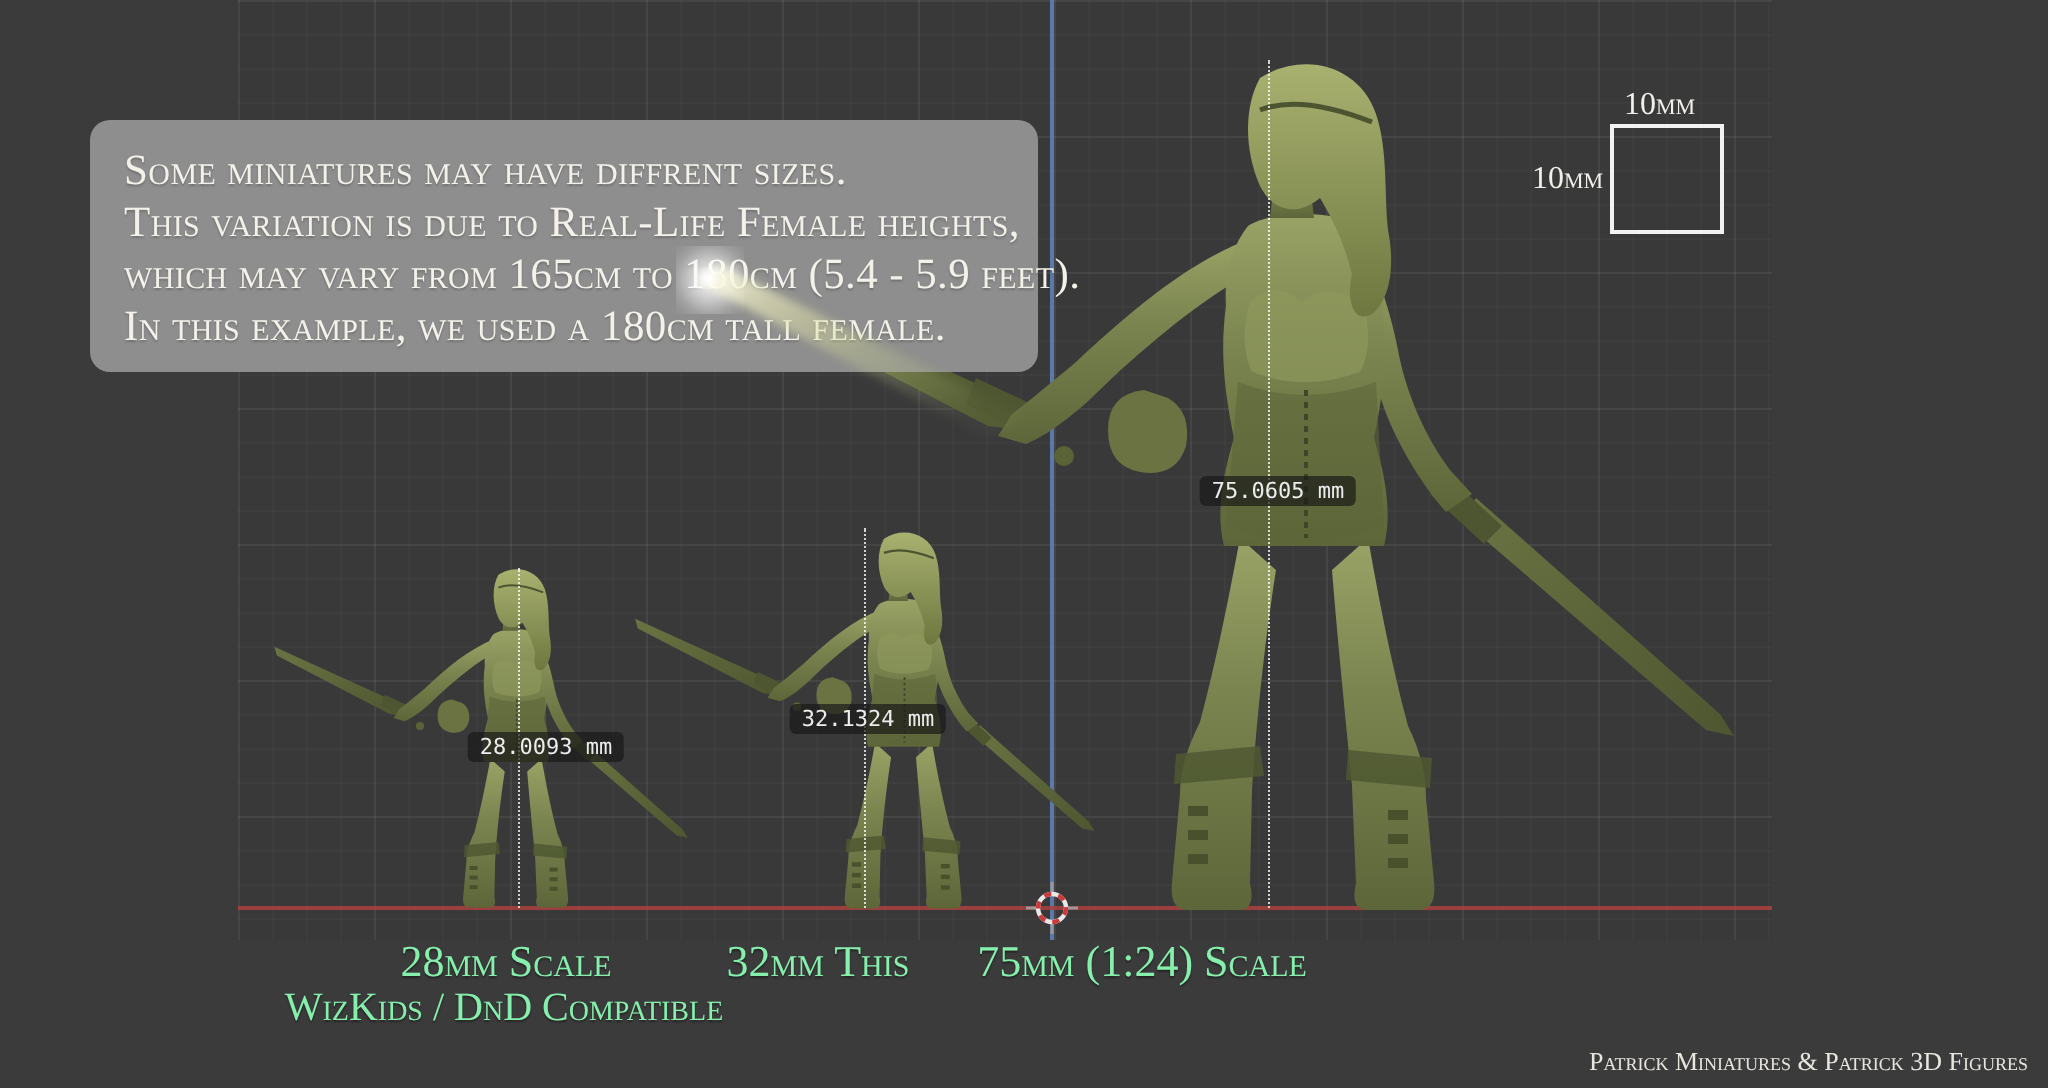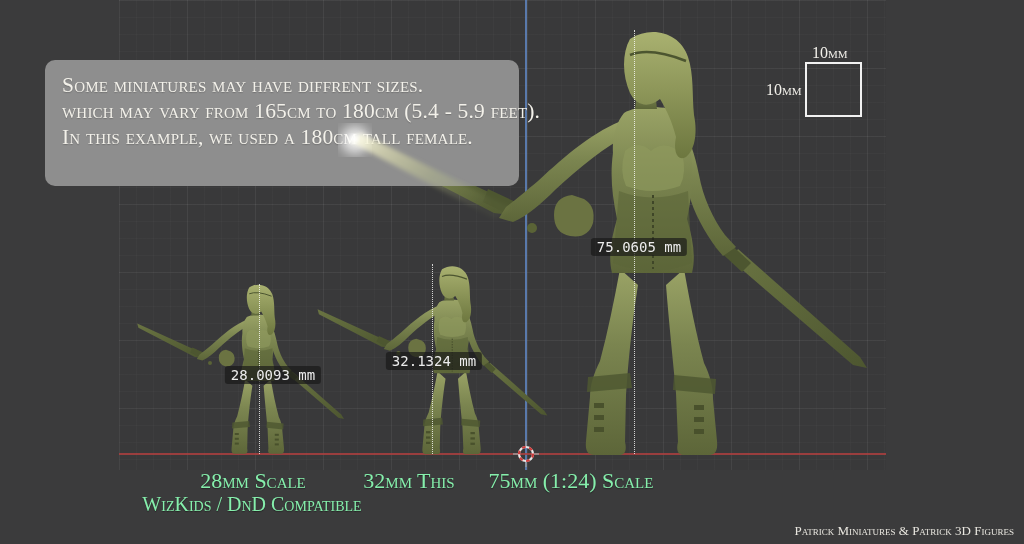--- a/index.html
+++ b/index.html
@@ -18,21 +18,21 @@
       repeating-linear-gradient(to bottom, rgba(255,255,255,0.018) 0 1px, transparent 1px 17px);
     background-color:#39393a;
   }
   .axis-z{position:absolute;left:525px;top:0;width:2px;height:470px;background:rgba(93,129,184,0.9);z-index:2;}
   .axis-x{position:absolute;left:119px;top:453px;width:767px;height:2px;background:rgba(172,64,64,0.85);z-index:2;}
   
   .fig{position:absolute;z-index:3;overflow:visible;}
   .measure-line{position:absolute;width:0;border-left:1px dotted rgba(255,255,255,0.78);z-index:4;}
   .measure-label{
     position:absolute;z-index:5;transform:translateX(-50%);
-    font-family:"DejaVu Sans Mono", monospace;font-size:14px;color:#ececec;
+    font-family:"DejaVu Sans Mono", monospace;font-size:11px;color:#ececec;
     background:rgba(24,24,24,0.68);padding:1px 6px;border-radius:3px;white-space:nowrap;
   }
   
   .info-box{
     position:absolute;left:45px;top:60px;width:474px;height:126px;z-index:6;
     background:rgba(146,146,146,0.95);border-radius:10px;
     padding:12px 3px 0 17px;box-sizing:border-box;
   }
   .info-line{
     font-variant:small-caps;font-size:21.5px;line-height:26px;color:#f3f1ea;
@@ -150,20 +150,21 @@
     <line x1="13" y1="0" x2="13" y2="5" stroke="#9a9a9a" stroke-width="1.5"></line>
     <line x1="13" y1="21" x2="13" y2="26" stroke="#9a9a9a" stroke-width="1.5"></line>
     <line x1="0" y1="13" x2="5" y2="13" stroke="#9a9a9a" stroke-width="1.5"></line>
     <line x1="21" y1="13" x2="26" y2="13" stroke="#9a9a9a" stroke-width="1.5"></line>
     <circle cx="13" cy="13" r="7" fill="none" stroke="#e8e8e8" stroke-width="2.2"></circle>
     <circle cx="13" cy="13" r="7" fill="none" stroke="#cc3b3b" stroke-width="2.2" stroke-dasharray="3.6 3.6"></circle>
   </svg>
 
   <div class="info-box">
     <div class="info-line">Some miniatures may have diffrent sizes.</div>
+    <div class="info-line">This variation is due to Real-Life Female heights,</div>
     <div class="info-line">which may vary from 165cm to 180cm (5.4 - 5.9 feet).</div>
     <div class="info-line">In this example, we used a 180cm tall female.</div>
   </div>
 
   <svg class="flare" width="210" height="115">
     <defs>
       <linearGradient id="beamGrad" x1="0" y1="0" x2="1" y2="0.55">
         <stop offset="0" stop-color="#fffef2" stop-opacity="0.95"></stop>
         <stop offset="0.25" stop-color="#efedbe" stop-opacity="0.6"></stop>
         <stop offset="0.6" stop-color="#cdd48e" stop-opacity="0.3"></stop>

